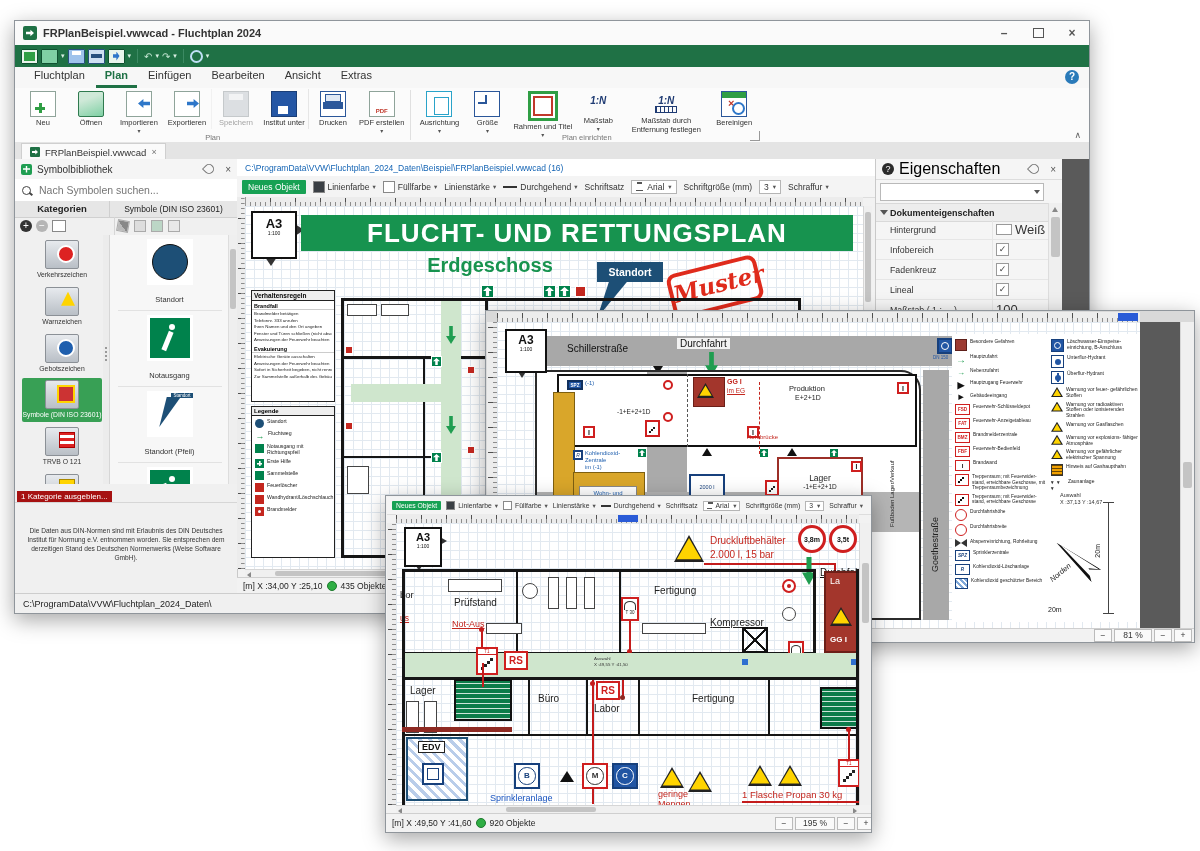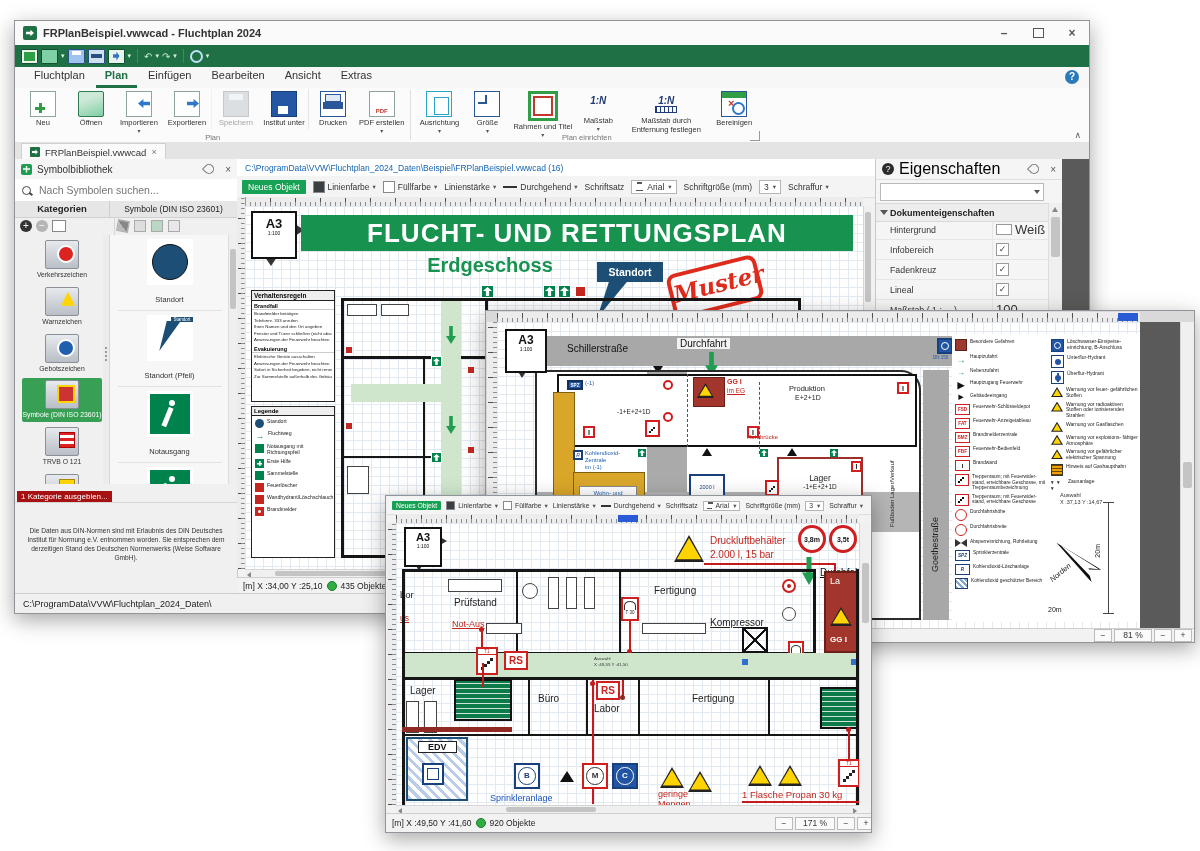--- a/index.html
+++ b/index.html
@@ -496,22 +496,22 @@
             <span class="cat-ic">
               <i class="em em-geb"></i>
             </span>
           </div>
         </div>
       <div class="ab badge">1 Kategorie ausgeblen...</div>
       <div class="ab sbsplit"></div>
       <div class="ab symcol">
 
       <div class="sym"><span class="sym-ic sy-standort"><i class="a1"></i><i class="a2"></i><i class="a3"></i><i class="sym-tag"></i></span><span class="sym-lb">Standort</span></div>
+          <div class="sym"><span class="sym-ic sy-exit"><i class="a1"></i><i class="a2"></i><i class="a3"></i><i class="sym-tag"></i></span><span class="sym-lb">Notausgang</span></div>
           <div class="sym"><span class="sym-ic sy-pfeil"><i class="a1"></i><i class="a2"></i><i class="a3"></i><i class="sym-tag">Standort</i></span><span class="sym-lb">Standort (Pfeil)</span></div>
-          <div class="sym"><span class="sym-ic sy-exit"><i class="a1"></i><i class="a2"></i><i class="a3"></i><i class="sym-tag"></i></span><span class="sym-lb">Notausgang</span></div>
           <div class="sym">
             <span class="sym-ic sy-exit2"><i class="a1"></i><i class="a2"></i><i class="a3"></i><i class="sym-tag"></i></span>
           </div>
         </div>
       <div class="ab sbscroll">
           <span class="thumb" style="top:14px;height:60px;"></span>
         </div>
       <div class="ab sbfoot">
         <p>Die Daten aus DIN-Normen sind mit Erlaubnis des DIN Deutsches Institut für Normung e.V. entnommen worden. Sie entsprechen dem derzeitigen Stand des Deutschen Normenwerks (Weise Software GmbH).</p>
       </div>
@@ -1222,21 +1222,21 @@
       <div class="ab" style="left:296px;top:170px;font-size:10px;color:#222;">Fertigung</div>
       <div class="ab" style="left:452px;top:164px;font-size:10px;color:#222;">V</div>
       <div class="stw" style="left:424px;top:164px;width:38px;height:42px;"></div>
       <div class="rl" style="left:196px;top:157px;width:2px;height:124px;"></div>
       <span class="rd" style="left:194px;top:158px;"></span>
       <div class="rl" style="left:226px;top:157px;width:2px;height:18px;"></div>
       <span class="rd" style="left:224px;top:172px;background:#8e2a23;"></span>
       <div class="ab" style="left:6px;top:204px;width:110px;height:5px;background:#8e2a23;"></div>
 
       <div class="ab hatchblue" style="left:10px;top:214px;width:62px;height:64px;border:2.5px solid #1d4f76;box-sizing:border-box;"></div>
-      <div class="ab" style="left:22px;top:218px;background:#fff;border:1px solid #222;font-size:9px;font-weight:bold;color:#111;padding:0 9px;">EDV</div>
+      <div class="ab" style="left:22px;top:218px;background:#fff;border:1px solid #222;font-size:9px;font-weight:bold;color:#111;padding:0 3px;">EDV</div>
       <span class="bluebox" style="left:26px;top:240px;width:22px;height:22px;">
           <span style="width:10px;height:10px;border:1.5px solid #17407c;"></span>
         </span>
       <span class="bluebox" style="left:118px;top:240px;width:26px;height:26px;">
           <span class="circlb" style="font-size:8px;">B</span>
         </span>
       <div class="ab" style="left:94px;top:270px;font-size:9px;color:#1a55c0;">Sprinkleranlage</div>
       <span class="tri" style="left:164px;top:248px;border-bottom:11px solid #111;border-left:7px solid transparent;border-right:7px solid transparent;"></span>
       <span class="ab" style="left:186px;top:240px;width:26px;height:26px;border:2.5px solid #cf1f1f;background:#fff;display:flex;align-items:center;justify-content:center;box-sizing:border-box;">
           <span class="circlb" style="border-color:#333;color:#333;font-size:8px;">M</span>
@@ -1275,19 +1275,19 @@
       <span class="tri" style="left:2px;top:2px;border-right:4px solid #888;border-top:3px solid transparent;border-bottom:3px solid transparent;"></span>
       <span class="tri" style="right:2px;top:2px;border-left:4px solid #888;border-top:3px solid transparent;border-bottom:3px solid transparent;"></span>
       <span class="thumb" style="left:110px;top:1px;height:5px;width:90px;"></span>
     </div>
     <div class="ab statusr" style="left:0;bottom:0;width:483px;height:18px;padding:0 6px;">
       <span>[m] X :49,50 Y :41,60</span>
       <span class="gdot"></span>
       <span>920 Objekte</span>
       <span style="flex:1"></span>
       <span class="zbox">−</span>
-      <span class="zbox" style="min-width:32px;">171 %</span>
+      <span class="zbox" style="min-width:32px;">195 %</span>
       <span class="zbox">−</span>
       <span class="zbox">+</span>
     </div>
   </section>
 
 </div>
 
 </body></html>

